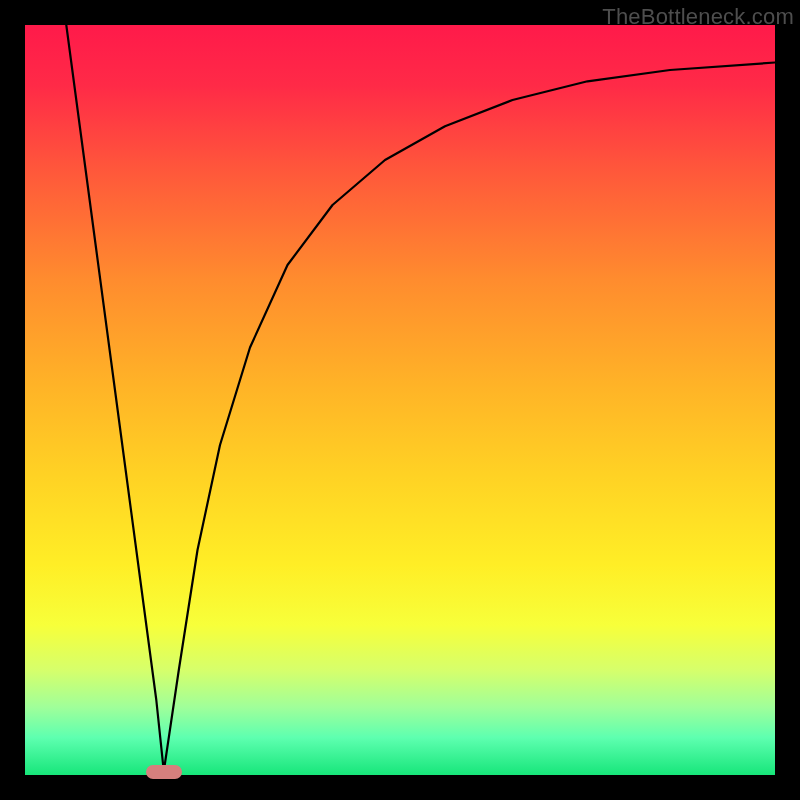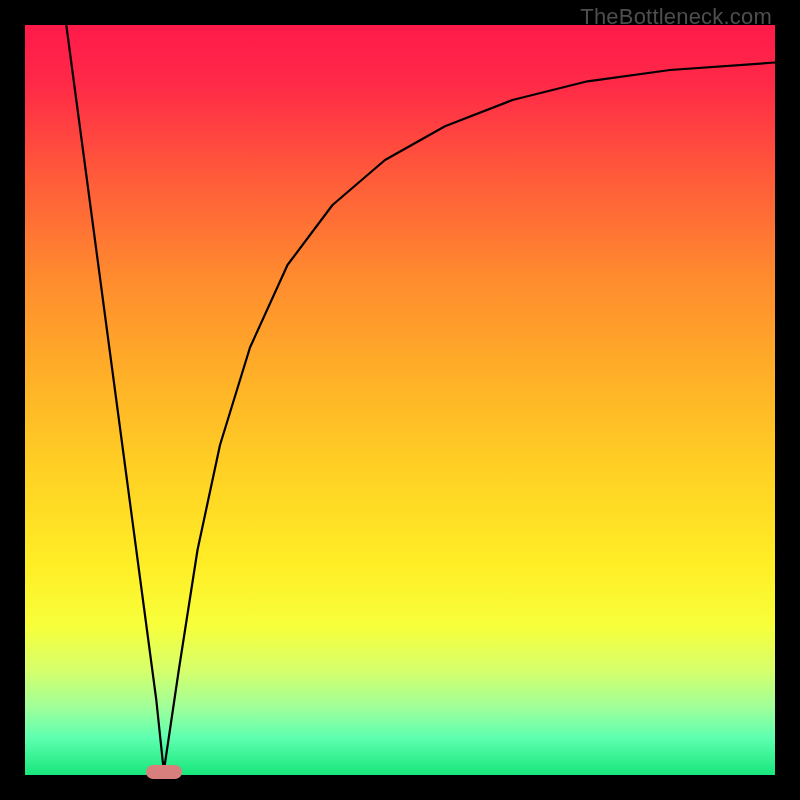--- a/index.html
+++ b/index.html
@@ -51,21 +51,21 @@
   .marker {
     position: absolute;
     width: 36px;
     height: 14px;
     background: #d67f7d;
     border-radius: 7px;
   }
   .watermark {
     position: absolute;
     top: 4px;
-    right: 28px;
+    right: 6px;
     color: #4e4e4e;
     font-size: 22px;
     font-weight: 500;
     letter-spacing: 0.2px;
     user-select: none;
     margin-left: 15px;
   }
 </style>
 </head>
 <body>

